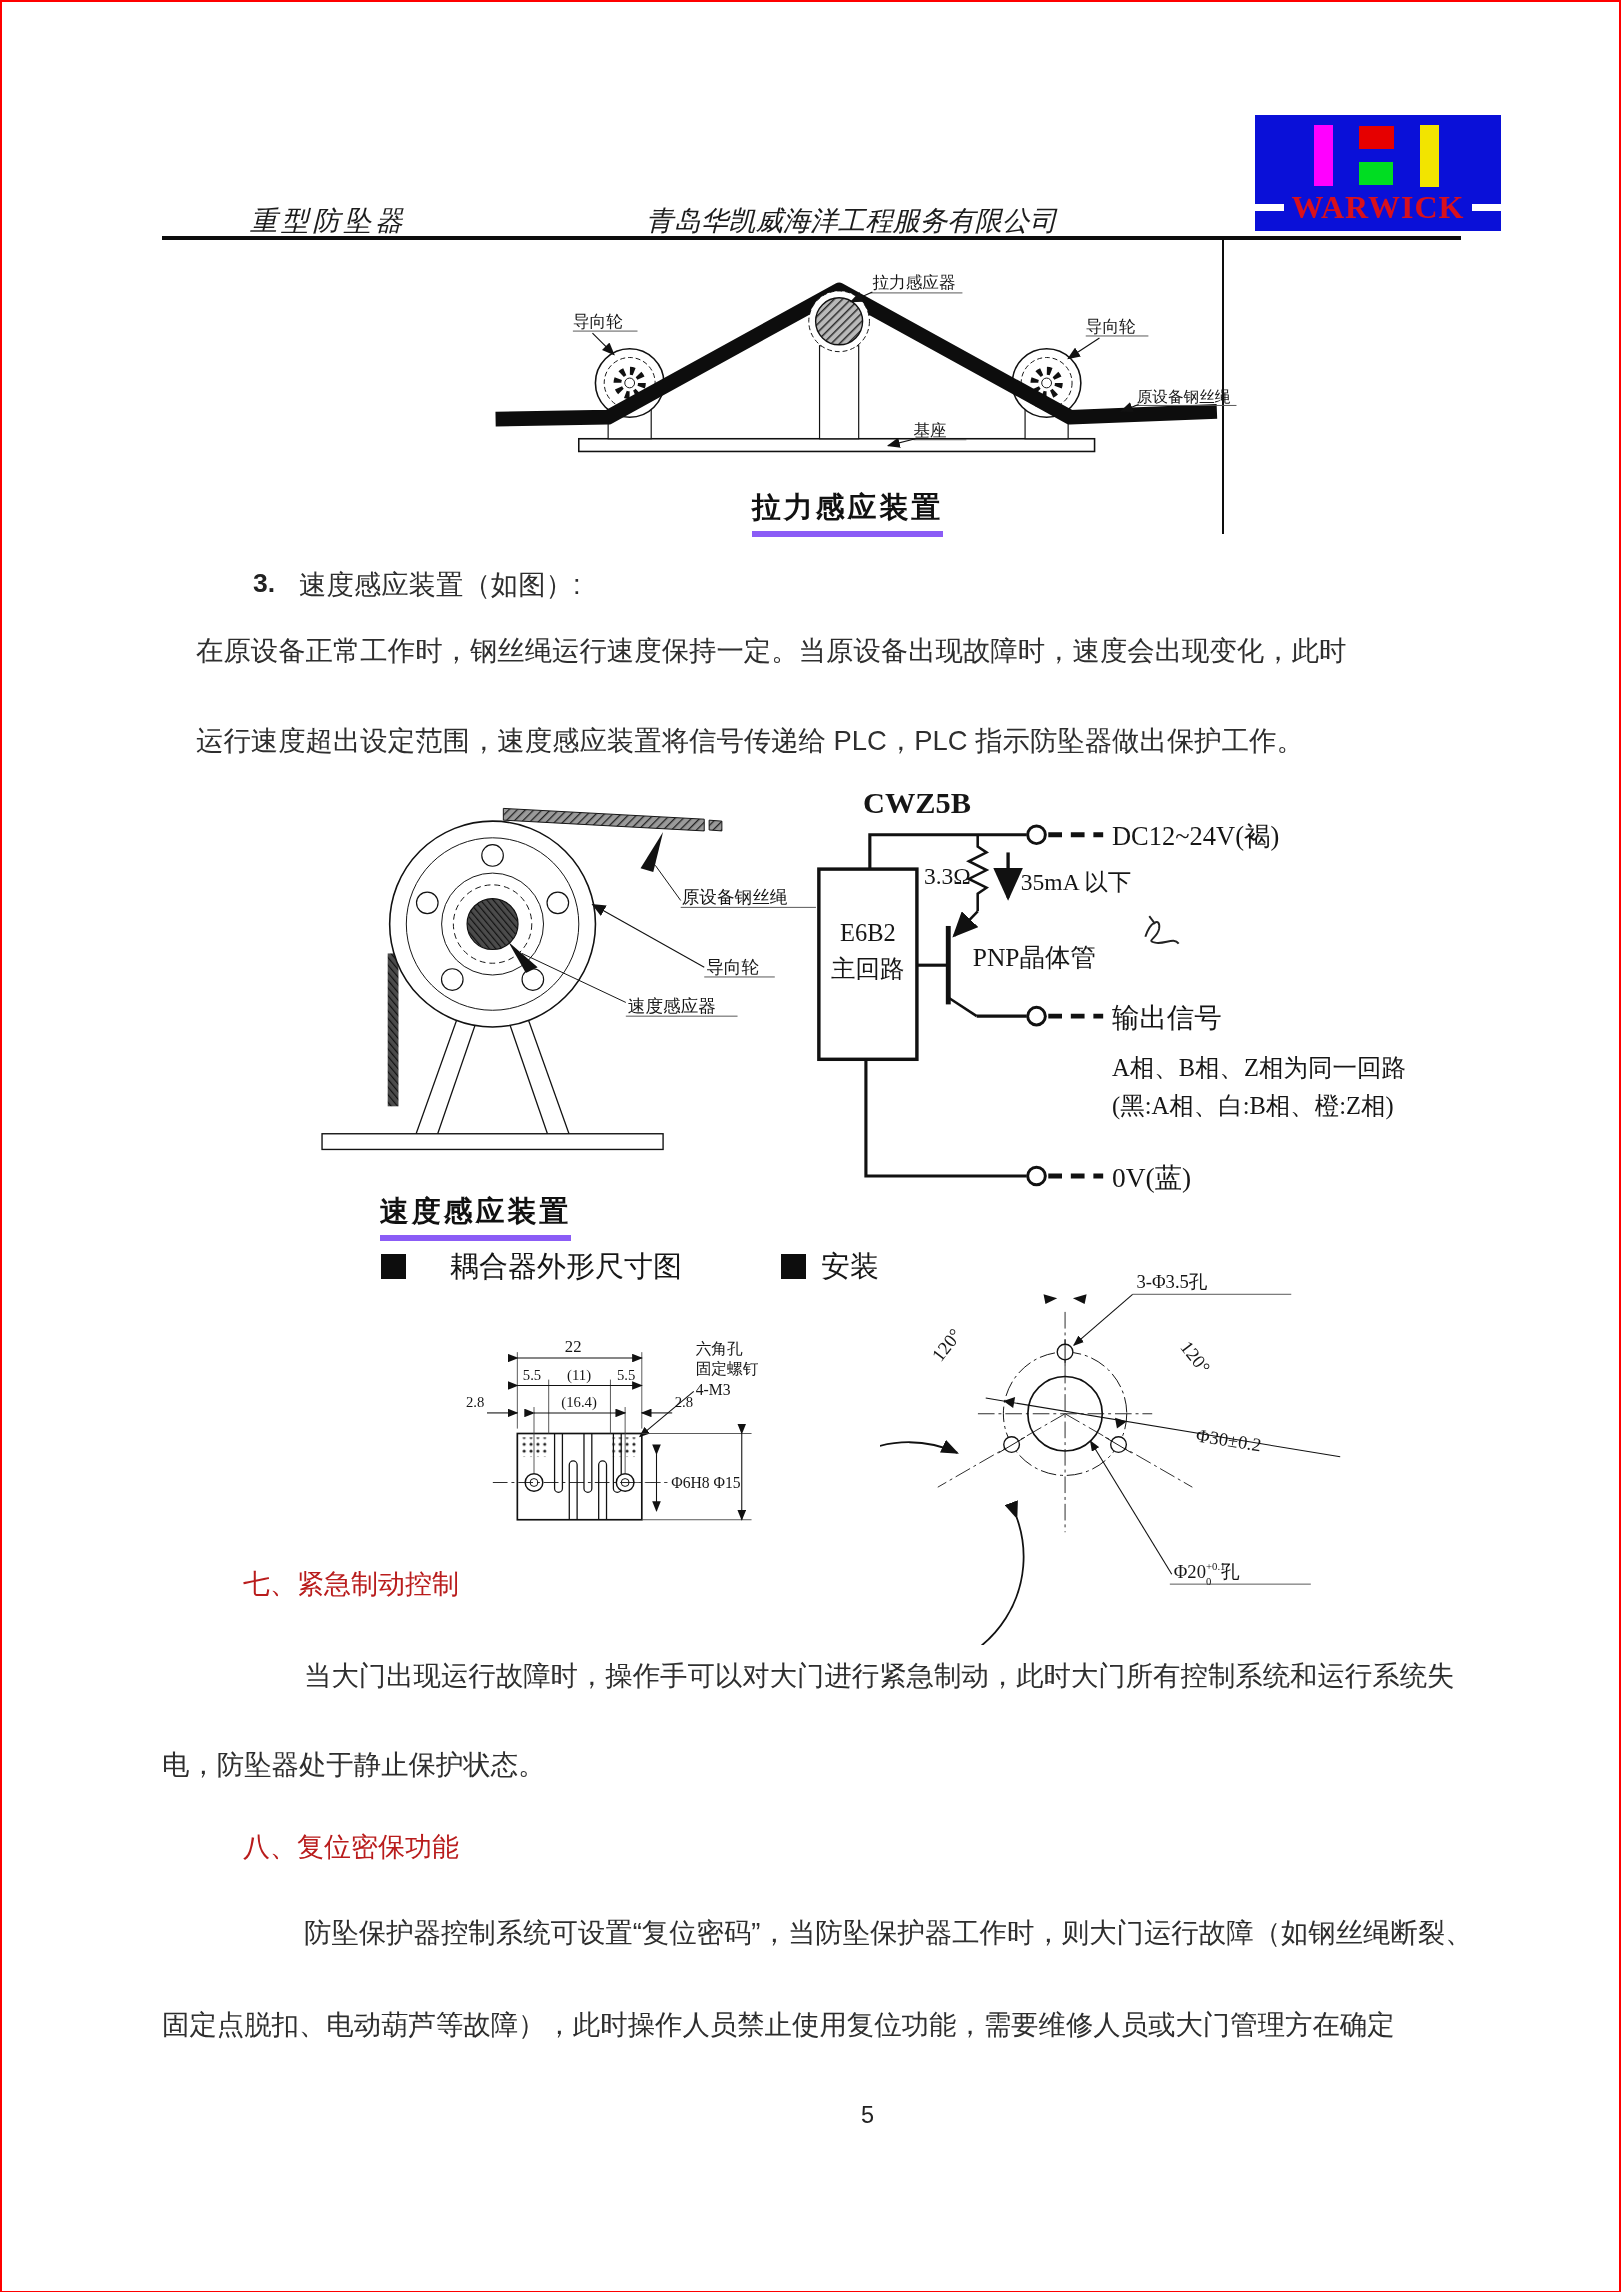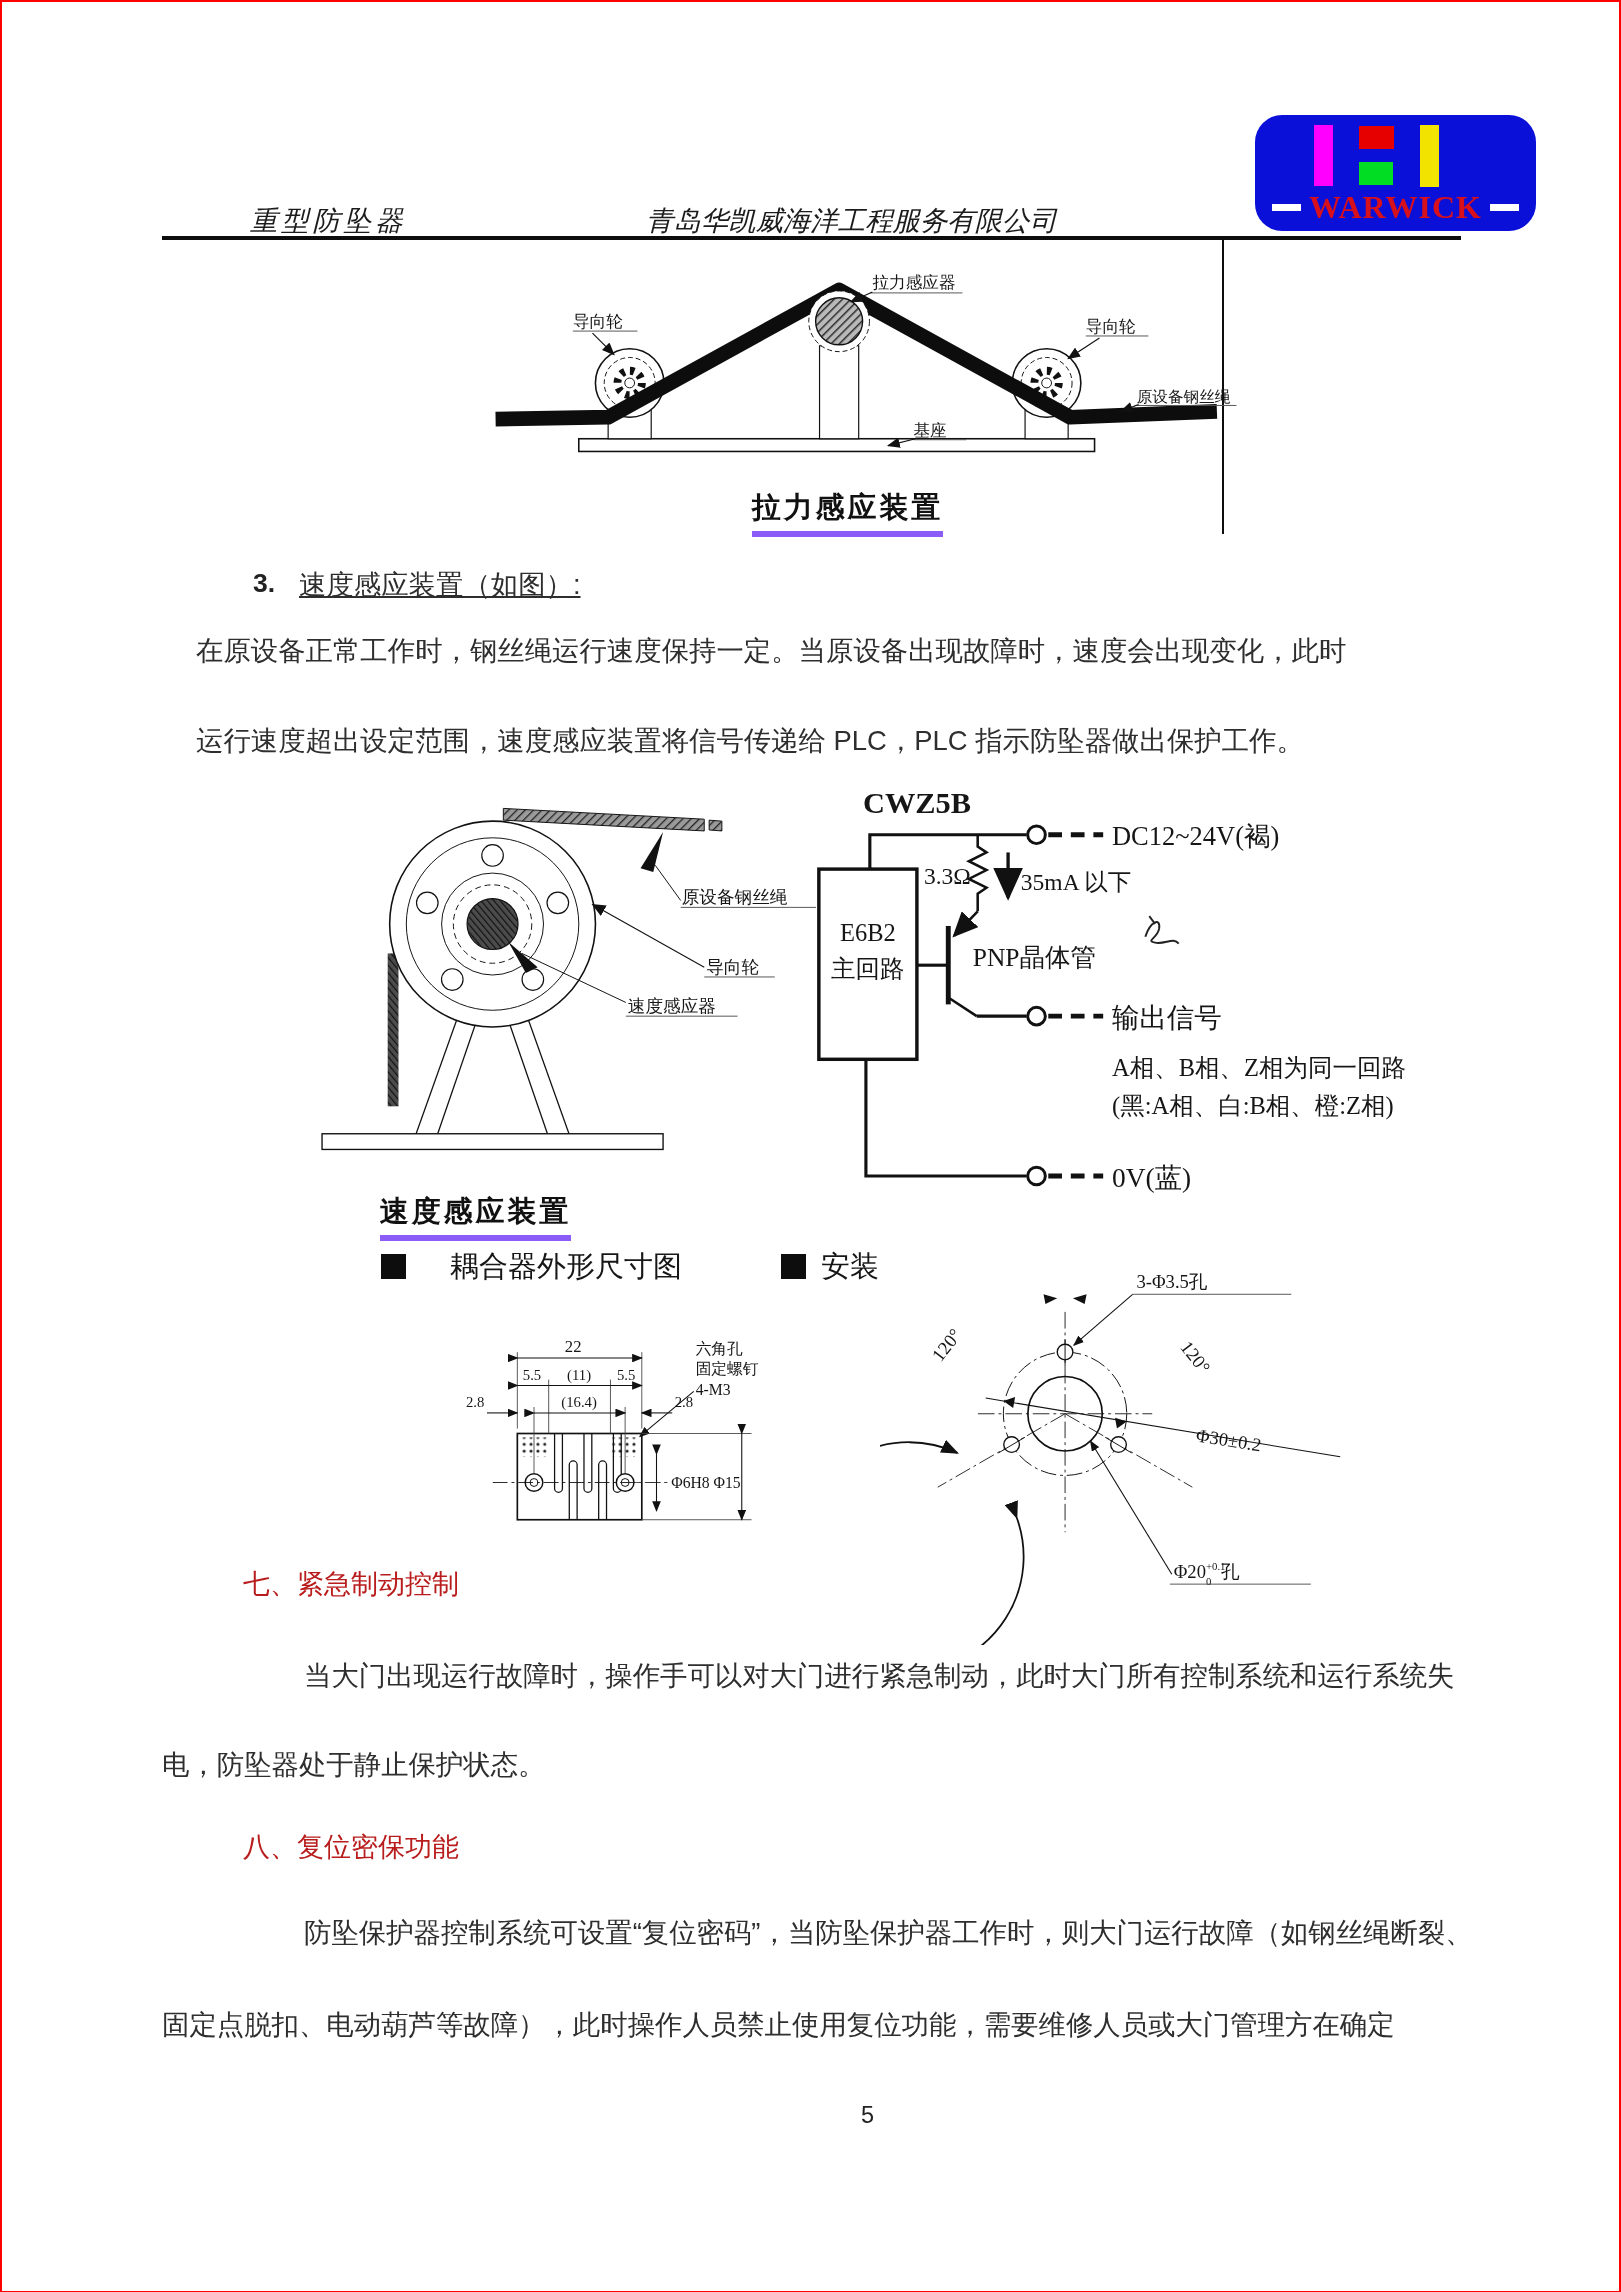--- a/index.html
+++ b/index.html
@@ -33,21 +33,21 @@
 </style>
 </head>
 <body>
 
 <div class="page-frame"></div>
 
 <div class="abs hdr-text" style="left:250px;top:203px;letter-spacing:3.9px;">重型防坠器</div>
 <div class="abs hdr-text" style="left:646px;top:203px;text-align:right;">青岛华凯威海洋工程服务有限公司</div>
 <div class="abs hdr-rule" style="left:162px;top:236px;width:1299px;height:3.9px;"></div>
 
-<div class="abs logo" style="left:1255px;top:115px;width:281px;height:116px;border-radius:27px;">
+<div class="abs logo" style="left:1255px;top:115px;width:246px;height:116px;">
   <div class="bar" style="left:59px;top:9.8px;width:18.6px;height:61px;background:#ff00ff;"></div>
   <div class="bar" style="left:104px;top:10.8px;width:35px;height:23.5px;background:#e60000;"></div>
   <div class="bar" style="left:104px;top:47px;width:34px;height:22.5px;background:#00dd22;"></div>
   <div class="bar" style="left:165px;top:9.8px;width:18.6px;height:62px;background:#f2e400;"></div>
   <div class="brand-row">
     <span class="dash"></span>
     <span class="brand">WARWICK</span>
     <span class="dash"></span>
   </div>
 </div>
@@ -107,21 +107,21 @@
   <text x="608" y="91" font-size="17">导向轮</text>
   <text x="660" y="162" font-size="16">原设备钢丝绳</text>
   <text x="432" y="197" font-size="17">基座</text>
 </svg>
 
 <div class="abs cap-wrap" style="left:730px;top:488px;width:235px;">
   <span class="fig-caption" style="display:inline-block;">拉力感应装置</span>
 </div>
 
 <div class="abs sec-num" style="left:253px;top:568px;">3.</div>
-<div class="abs sec3-title" style="left:299px;top:567px;text-decoration:underline;">速度感应装置（如图）:</div>
+<div class="abs sec3-title" style="left:299px;top:567px;">速度感应装置（如图）:</div>
 <div class="abs body-line" style="left:196px;top:633px;">在原设备正常工作时，钢丝绳运行速度保持一定。当原设备出现故障时，速度会出现变化，此时</div>
 <div class="abs body-line" style="left:196px;top:723px;">运行速度超出设定范围，速度感应装置将信号传递给 PLC，PLC 指示防坠器做出保护工作。</div>
 
 <svg class="abs" style="left:314px;top:779px;" width="510" height="392" viewBox="0 0 520 400">
   <defs>
     <marker id="a2" markerWidth="13" markerHeight="11" refX="12" refY="5.5" orient="auto">
       <path d="M0,0 L13,5.5 L0,11 z" fill="#111"></path>
     </marker>
     <pattern id="h2" width="6" height="6" patternUnits="userSpaceOnUse" patternTransform="rotate(45)">
       <rect width="6" height="6" fill="#9a9a9a"></rect>

